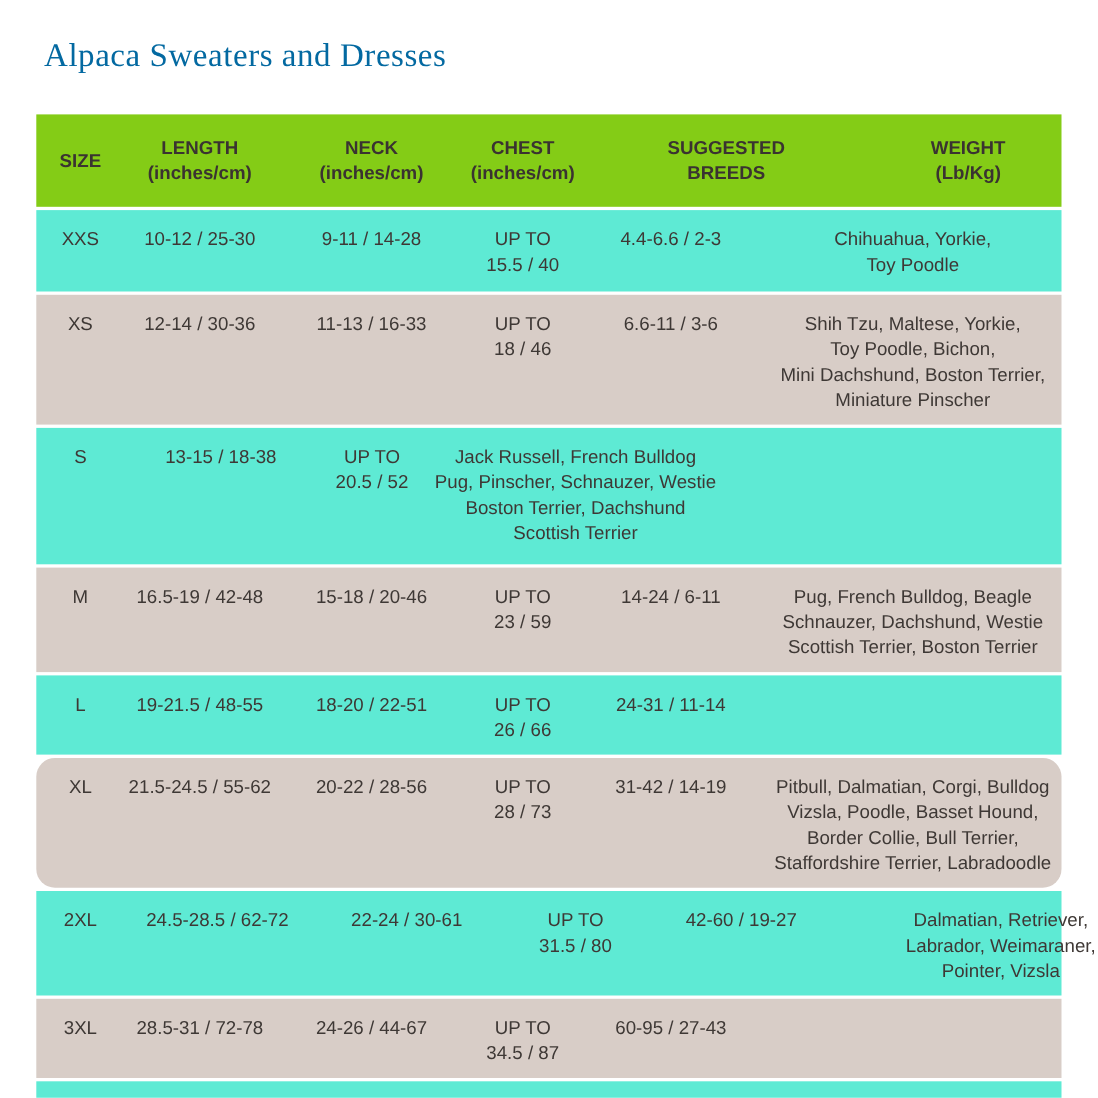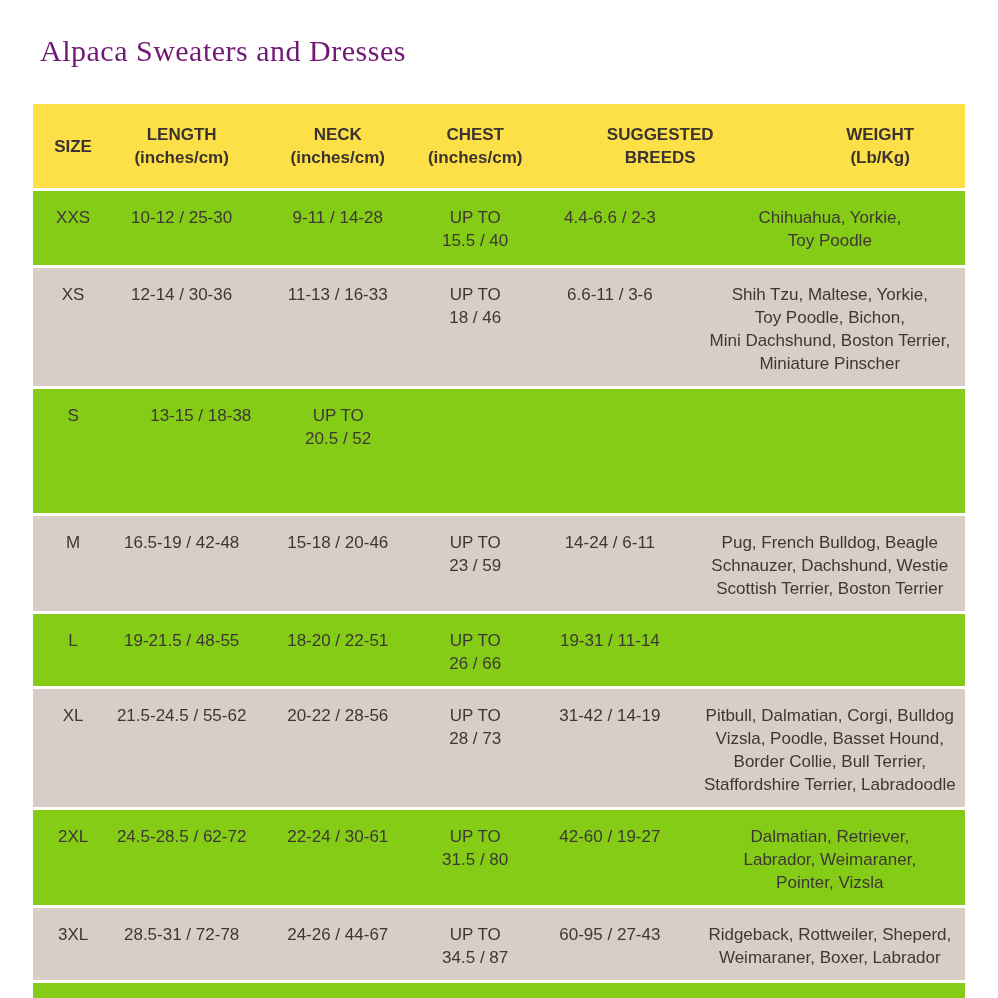--- a/index.html
+++ b/index.html
@@ -16,38 +16,38 @@
     width: 998px;
     height: 998px;
     overflow: hidden;
     position: relative;
   }
   .title {
     font-family: "Liberation Serif", serif;
     font-weight: 400;
     font-size: 30px;
     letter-spacing: 0.5px;
-    color: #701a75;
+    color: #0369a1;
     margin: 34px 0 0 40px;
   }
   .size-table {
     margin: 36px 0 0 33px;
     width: 932px;
   }
   .row {
     display: flex;
     align-items: flex-start;
     margin-bottom: 3px;
   }
   .row.header {
-    background: #fde047;
+    background: #84cc16;
     align-items: center;
     min-height: 84px;
   }
-  .row.light { background: #84cc16; }
+  .row.light { background: #5eead4; }
   .row.dark  { background: #d8cdc7; }
 
   .cell {
     text-align: center;
     font-size: 17px;
     line-height: 23px;
     padding: 15px 2px 11px 2px;
     box-sizing: border-box;
   }
   .row.header .cell {
@@ -64,22 +64,22 @@
   .c-chest  { flex: 0 0 10.7%; white-space: pre-line; }
   .c-weight { flex: 0 0 18.2%; white-space: nowrap; }
   .c-breeds { flex: 0 0 29.0%; white-space: pre-line; }
 
   
   .r0 { min-height: 74px; }
   .r1 { min-height: 110px; }
   .r2 { min-height: 124px; }
   .r3 { min-height: 95px; }
   .r4 { min-height: 70px; }
-  .r5 { min-height: 111px; }
-  .r6 { min-height: 92px; }
+  .r5 { min-height: 111px; border-radius: 17px; }
+  .r6 { min-height: 92px; gap: 16px; }
   .r7 { min-height: 72px; }
   .r8 { min-height: 60px; }
 </style>
 </head>
 <body>
 
 <div class="page">
   <h1 class="title">Alpaca Sweaters and Dresses</h1>
 
   <div class="size-table">
@@ -120,41 +120,45 @@
 Toy Poodle, Bichon,
 Mini Dachshund, Boston Terrier,
 Miniature Pinscher</div>
     </div>
 
     <div class="row light r2">
       <div class="cell c-size">S</div>
       <div class="cell c-neck">13-15 / 18-38</div>
       <div class="cell c-chest">UP TO
 20.5 / 52</div>
+      <div class="cell c-breeds">Jack Russell, French Bulldog
+Pug, Pinscher, Schnauzer, Westie
+Boston Terrier, Dachshund
+Scottish Terrier</div>
     </div>
 
     <div class="row dark r3">
       <div class="cell c-size">M</div>
       <div class="cell c-length">16.5-19 / 42-48</div>
       <div class="cell c-neck">15-18 / 20-46</div>
       <div class="cell c-chest">UP TO
 23 / 59</div>
       <div class="cell c-weight">14-24 / 6-11</div>
       <div class="cell c-breeds">Pug, French Bulldog, Beagle
 Schnauzer, Dachshund, Westie
 Scottish Terrier, Boston Terrier</div>
     </div>
 
     <div class="row light r4">
       <div class="cell c-size">L</div>
       <div class="cell c-length">19-21.5 / 48-55</div>
       <div class="cell c-neck">18-20 / 22-51</div>
       <div class="cell c-chest">UP TO
 26 / 66</div>
-      <div class="cell c-weight">19-31 / 11-14</div>
+      <div class="cell c-weight">24-31 / 11-14</div>
     </div>
 
     <div class="row dark r5">
       <div class="cell c-size">XL</div>
       <div class="cell c-length">21.5-24.5 / 55-62</div>
       <div class="cell c-neck">20-22 / 28-56</div>
       <div class="cell c-chest">UP TO
 28 / 73</div>
       <div class="cell c-weight">31-42 / 14-19</div>
       <div class="cell c-breeds">Pitbull, Dalmatian, Corgi, Bulldog
@@ -175,22 +179,20 @@
 Pointer, Vizsla</div>
     </div>
 
     <div class="row dark r7">
       <div class="cell c-size">3XL</div>
       <div class="cell c-length">28.5-31 / 72-78</div>
       <div class="cell c-neck">24-26 / 44-67</div>
       <div class="cell c-chest">UP TO
 34.5 / 87</div>
       <div class="cell c-weight">60-95 / 27-43</div>
-      <div class="cell c-breeds">Ridgeback, Rottweiler, Sheperd,
-Weimaraner, Boxer, Labrador</div>
     </div>
 
     <div class="row light r8">
       <div class="cell c-size">4XL</div>
       <div class="cell c-length">31-34.5 / 78-87</div>
       <div class="cell c-neck">26-28 / -72</div>
       <div class="cell c-chest">UP TO</div>
       <div class="cell c-weight">95-176 / 43-80</div>
       <div class="cell c-breeds">Great Dane, Mastiff</div>
     </div>

